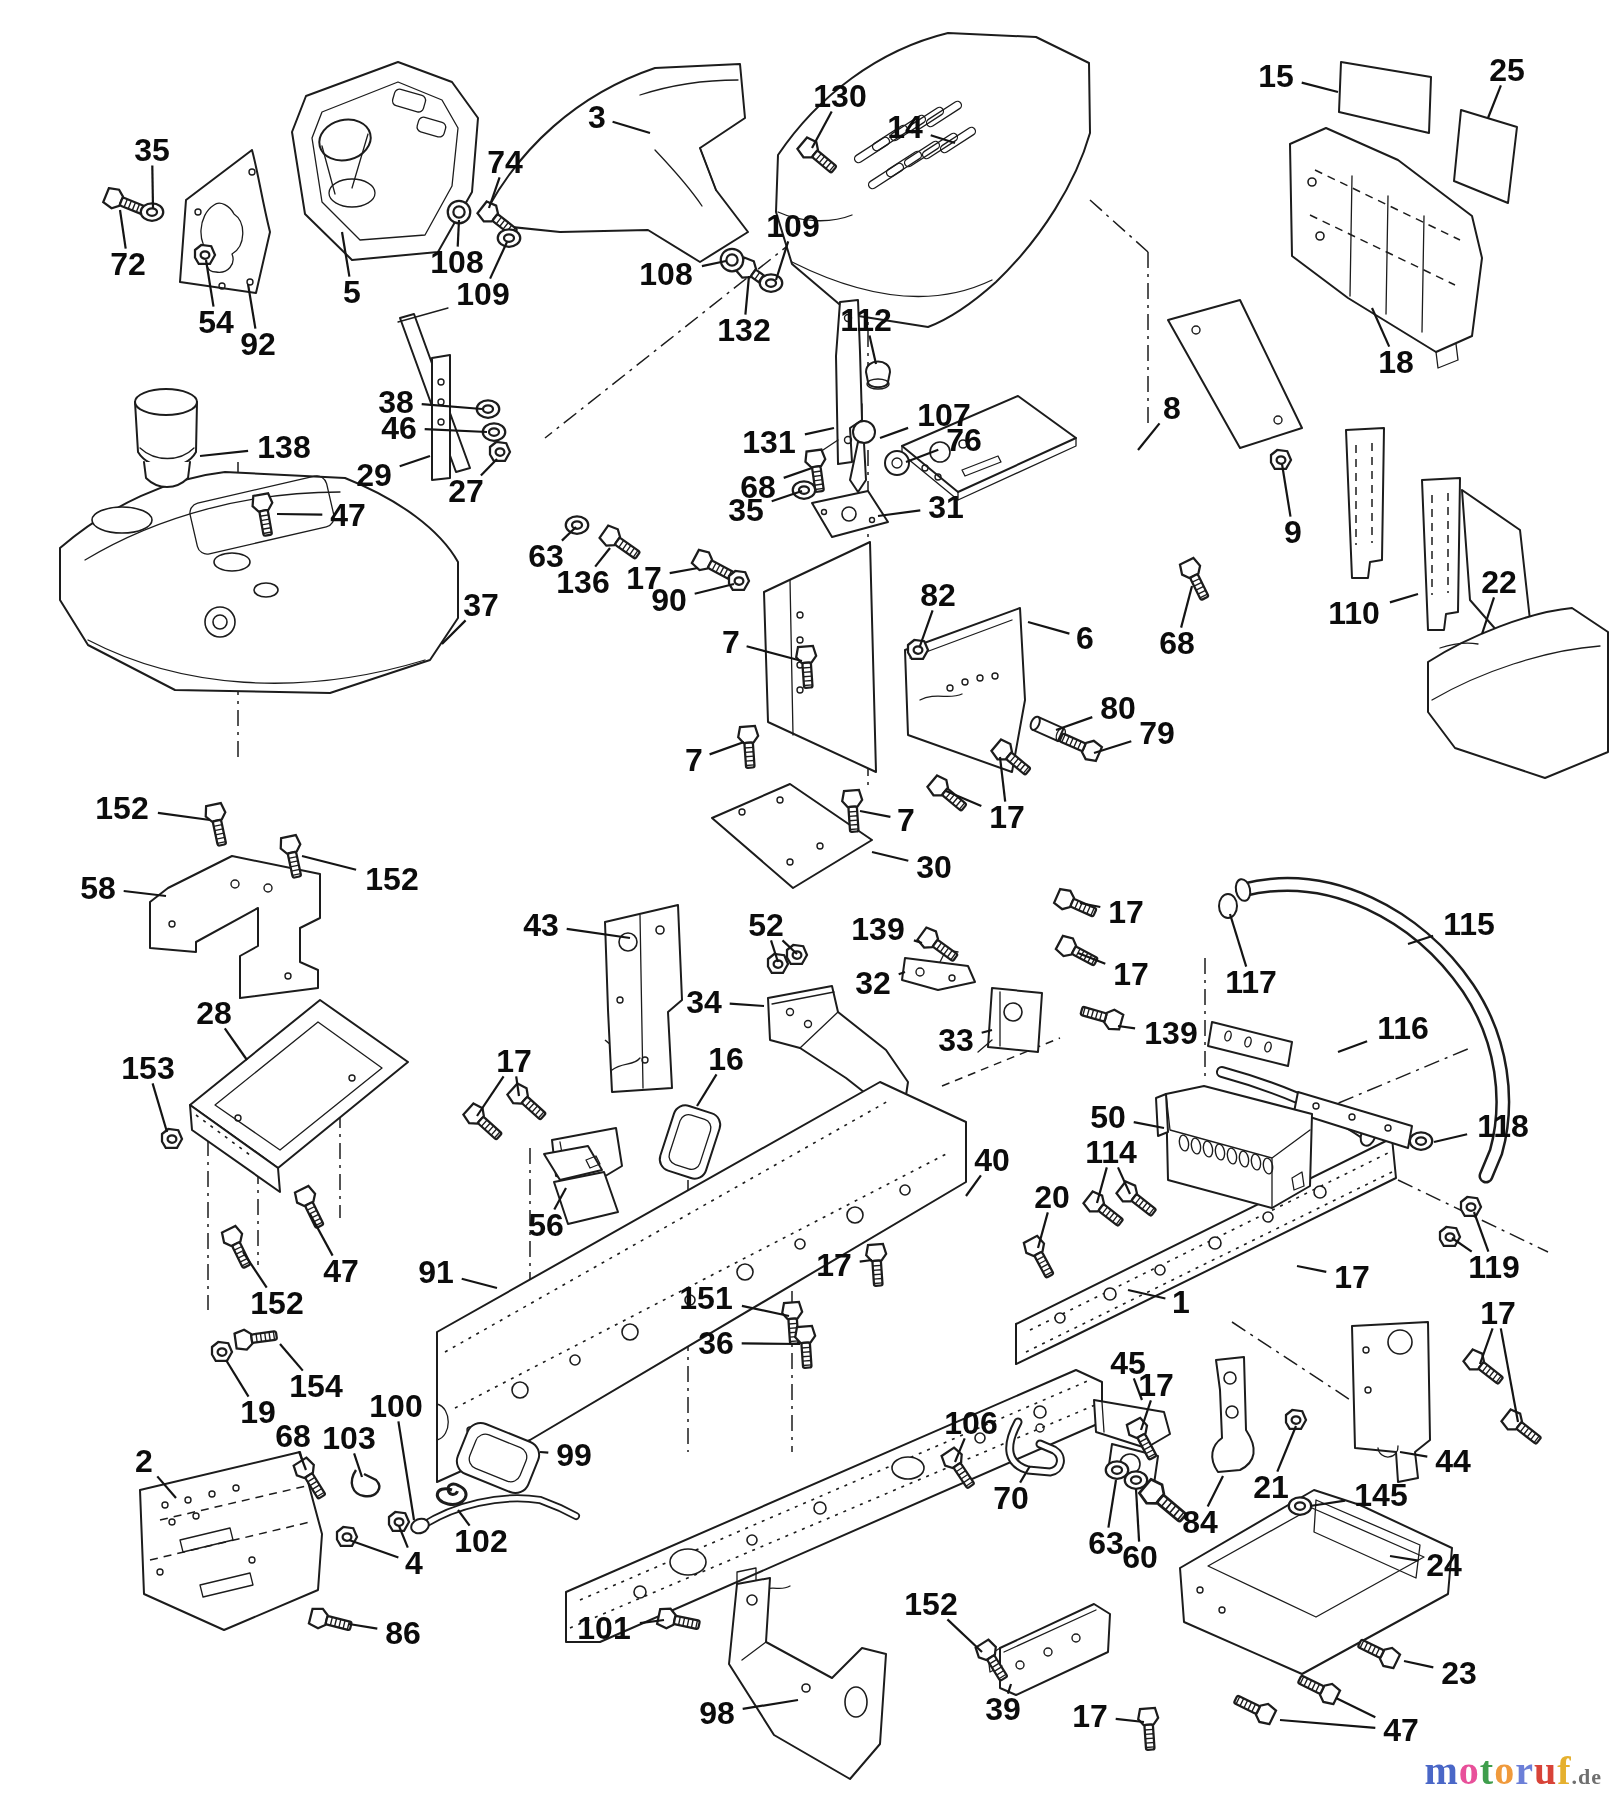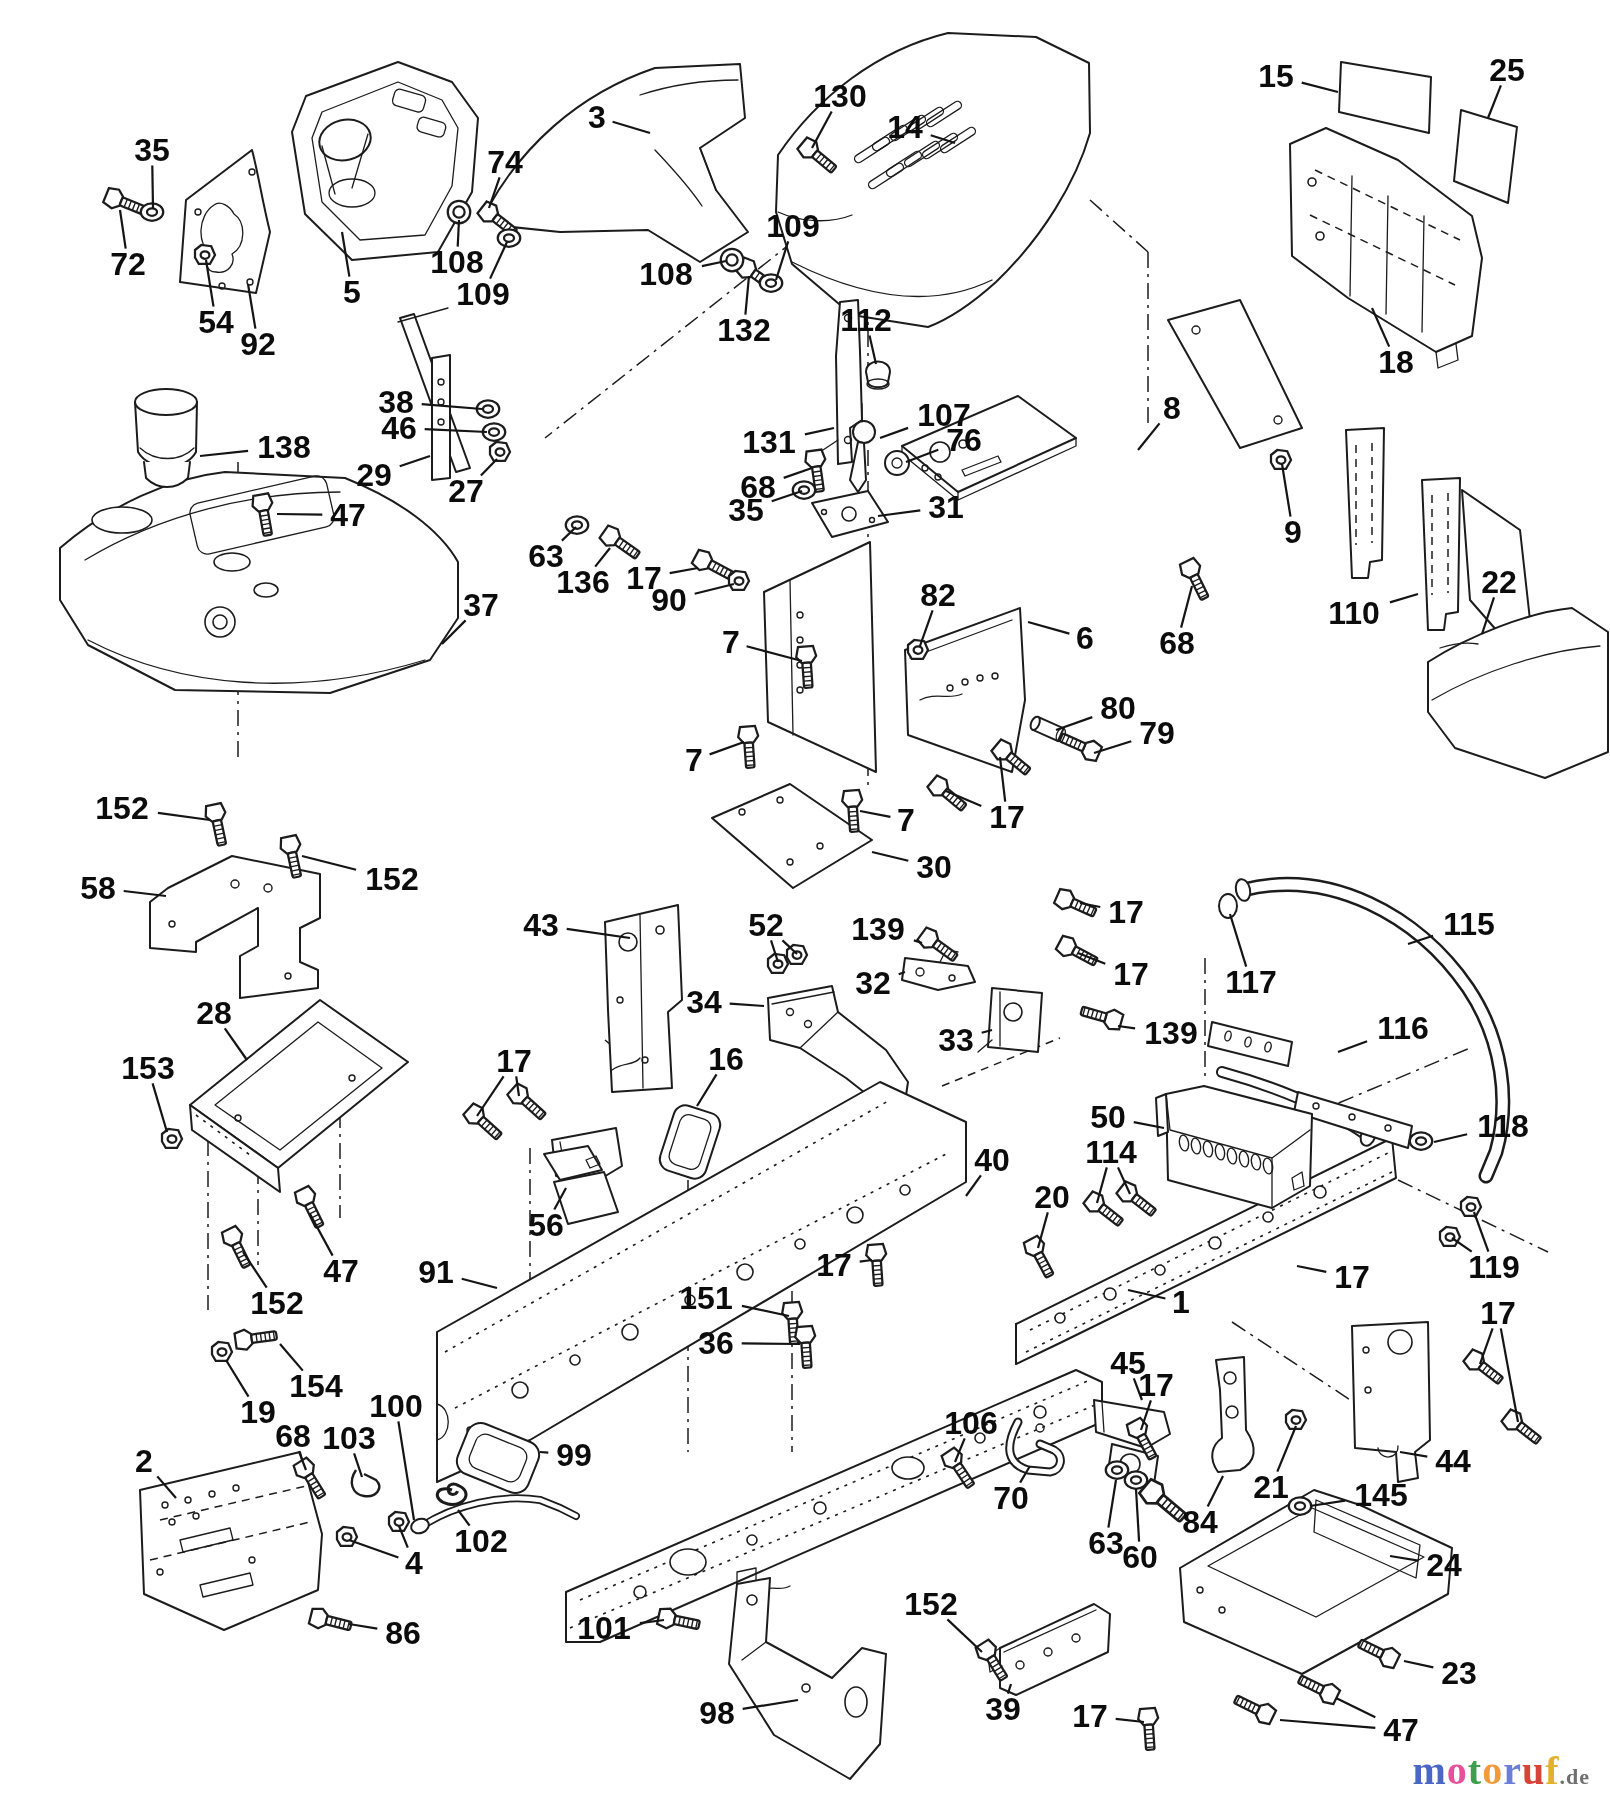--- a/index.html
+++ b/index.html
@@ -13,21 +13,21 @@
   .rivet{fill:none;stroke:#1c1c1c;stroke-width:1.6;stroke-dasharray:3 6;}
   .dashline{fill:none;stroke:#1c1c1c;stroke-width:1.5;stroke-dasharray:8 6;}
   .cline{fill:none;stroke:#1c1c1c;stroke-width:1.5;stroke-dasharray:16 6 3 6;}
   .tube{fill:none;stroke:#1c1c1c;stroke-width:15;stroke-linecap:round;}
   .tubein{fill:none;stroke:#ffffff;stroke-width:10;stroke-linecap:round;}
   .tube2{fill:none;stroke:#1c1c1c;stroke-width:12;stroke-linecap:round;}
   .tube2in{fill:none;stroke:#ffffff;stroke-width:8;stroke-linecap:round;}
   .callout{font-family:"Liberation Sans",sans-serif;font-weight:bold;font-size:32px;
            fill:#0c0c0c;text-anchor:middle;}
   .leader{stroke:#141414;stroke-width:2.2;fill:none;}
-  #watermark{position:absolute;right:20px;bottom:6px;
+  #watermark{position:absolute;right:8px;bottom:6px;
              font-family:"Liberation Serif",serif;font-weight:bold;font-size:40px;
              letter-spacing:1px;user-select:none;}
   #watermark .suf{font-size:22px;font-weight:bold;}
 </style>
 </head>
 <body>
 
 <div id="stage">
 <svg id="diagram" width="1610" height="1800" viewBox="0 0 1610 1800" xmlns="http://www.w3.org/2000/svg" xmlns:xlink="http://www.w3.org/1999/xlink">
   <defs>

